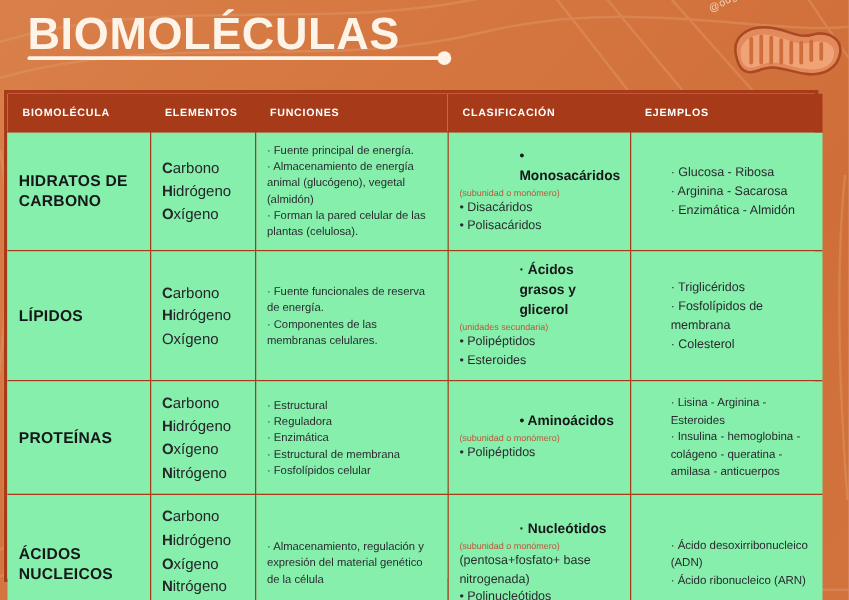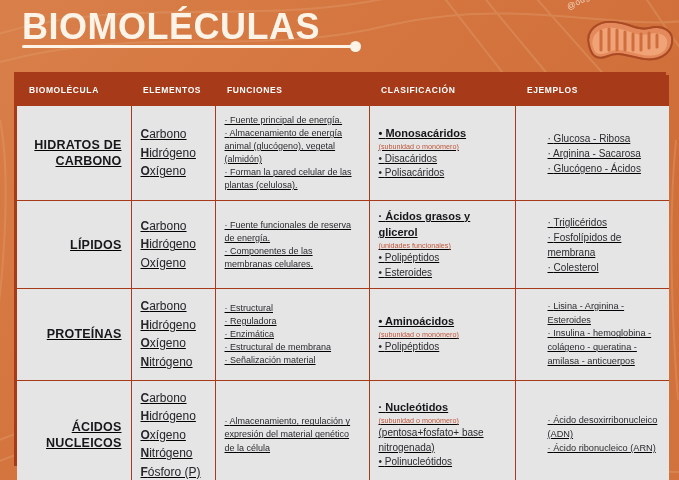--- a/index.html
+++ b/index.html
@@ -78,21 +78,21 @@
   .mito {
     position: absolute;
     left: 582px;
     top: 14px;
     width: 94px;
     height: 54px;
   }
   
   .table-wrap {
     position: absolute;
-    left: 14px;
+    left: 3px;
     top: 72px;
     width: 652px;
     height: 394px;
     background: #ffffff;
     border: 3px solid #a63a19;
     box-sizing: border-box;
   }
   table.biotable {
     width: 100%;
     height: 100%;
@@ -109,38 +109,37 @@
     padding: 10px 0 10px 12px;
     height: 30px;
     box-sizing: border-box;
     border: none;
   }
   table.biotable tbody td {
     border: 1.5px solid #a63a19;
     vertical-align: middle;
     padding: 8px 9px;
     box-sizing: border-box;
-    background: #e5e5e5;
-    text-decoration: underline;
+    background: #86efac;
   }
   table.biotable tbody tr td:first-child { border-left: none; }
   table.biotable tbody tr td:last-child { border-right: none; padding-left: 32px; }
   table.biotable tbody tr:last-child td { border-bottom: none; }
 
   .col-name   { width: 114px; }
   .col-elem   { width: 84px; }
   .col-func   { width: 154px; }
   .col-class  { width: 146px; }
   .col-ejem   { width: 154px; }
 
   .bio-name {
     font-size: 12.5px;
     font-weight: bold;
     color: #16171a;
-    text-align: right;
+    text-align: left;
     line-height: 1.3;
     letter-spacing: 0.2px;
   }
   .elem-list {
     font-size: 12px;
     color: #25262a;
     line-height: 1.55;
   }
   .elem-list .b { font-weight: bold; }
   .bullets {
@@ -151,20 +150,21 @@
   .bullets .li { margin: 0 0 0 0; }
   .class-list {
     font-size: 10.5px;
     color: #2a2b2f;
     line-height: 1.45;
   }
   .class-list .main {
     font-weight: bold;
     font-size: 11px;
     color: #16171a;
+    margin-left: 48px;
   }
   .class-list .note {
     display: block;
     font-size: 7.2px;
     color: #c0563a;
     line-height: 1.25;
     margin-bottom: 1px;
   }
   .class-list .plain { font-size: 10px; }
   .examples {
@@ -255,21 +255,21 @@
               <div class="main">• <span>Monosacáridos</span></div>
               <span class="note">(subunidad o monómero)</span>
               <div class="plain">• <span>Disacáridos</span></div>
               <div class="plain">• <span>Polisacáridos</span></div>
             </div>
           </td>
           <td class="col-ejem">
             <div class="examples">
               <div>· <span>Glucosa - Ribosa</span></div>
               <div>· <span>Arginina - Sacarosa</span></div>
-              <div>· <span>Glucógeno - Ácidos</span></div>
+              <div>· <span>Enzimática - Almidón</span></div>
             </div>
           </td>
         </tr>
 
         <tr>
           <td class="col-name">
             <div class="bio-name">LÍPIDOS</div>
           </td>
           <td class="col-elem">
             <div class="elem-list">
@@ -280,21 +280,21 @@
           </td>
           <td class="col-func">
             <div class="bullets">
               <div class="li">· <span>Fuente funcionales de reserva de energía.</span></div>
               <div class="li">· <span>Componentes de las membranas celulares.</span></div>
             </div>
           </td>
           <td class="col-class">
             <div class="class-list">
               <div class="main">· <span>Ácidos grasos y glicerol</span></div>
-              <span class="note">(unidades funcionales)</span>
+              <span class="note">(unidades secundaria)</span>
               <div class="plain">• <span>Polipéptidos</span></div>
               <div class="plain">• <span>Esteroides</span></div>
             </div>
           </td>
           <td class="col-ejem">
             <div class="examples">
               <div>· <span>Triglicéridos</span></div>
               <div>· <span>Fosfolípidos de membrana</span></div>
               <div>· <span>Colesterol</span></div>
             </div>
@@ -312,21 +312,21 @@
               <div><span class="b">O</span><span>xígeno</span></div>
               <div><span class="b">N</span><span>itrógeno</span></div>
             </div>
           </td>
           <td class="col-func">
             <div class="bullets">
               <div class="li">· <span>Estructural</span></div>
               <div class="li">· <span>Reguladora</span></div>
               <div class="li">· <span>Enzimática</span></div>
               <div class="li">· <span>Estructural de membrana</span></div>
-              <div class="li">· <span>Señalización material</span></div>
+              <div class="li">· <span>Fosfolípidos celular</span></div>
             </div>
           </td>
           <td class="col-class">
             <div class="class-list">
               <div class="main">• <span>Aminoácidos</span></div>
               <span class="note">(subunidad o monómero)</span>
               <div class="plain">• <span>Polipéptidos</span></div>
             </div>
           </td>
           <td class="col-ejem">

